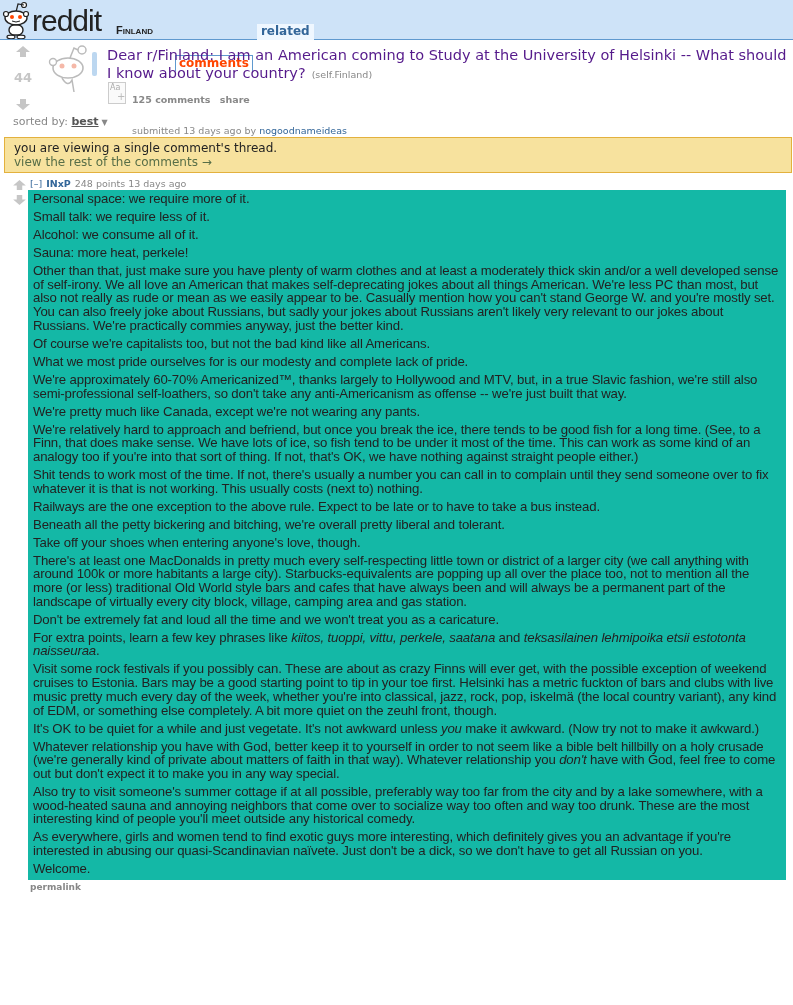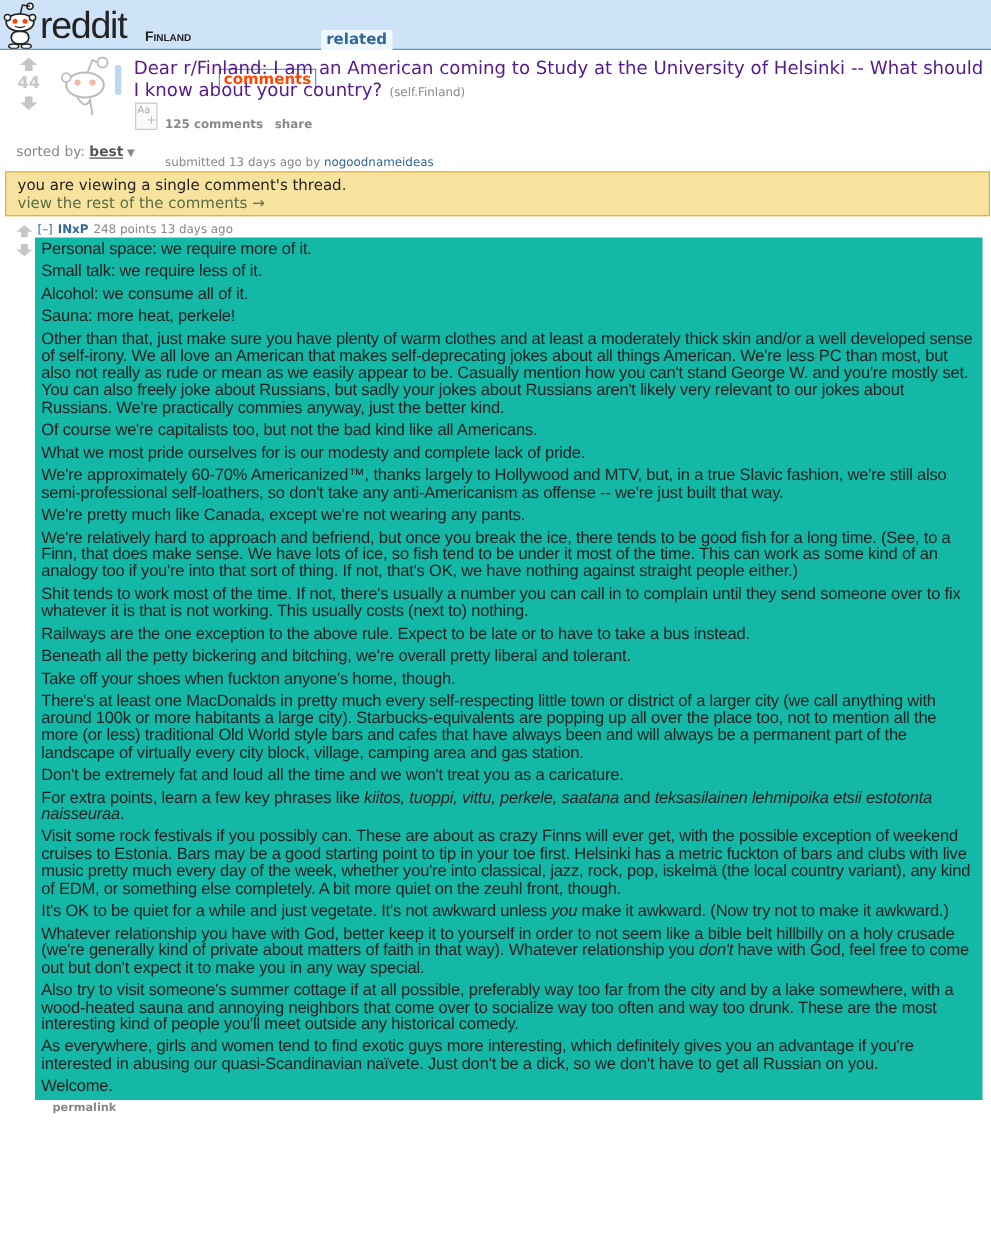--- a/index.html
+++ b/index.html
@@ -12,21 +12,21 @@
   .logo-word { position: absolute; left: 30px; top: 6px; font-family: "Liberation Sans", sans-serif; font-size: 30px; letter-spacing: -1px; color: #222; line-height: 30px; }
   .subreddit-name { position: absolute; left: 116px; top: 24px; font-family: "Liberation Sans", sans-serif; font-weight: bold; font-size: 10px; color: #222; font-variant: small-caps; letter-spacing: 0px; }
   .tabs { position: absolute; left: 175px; top: 24px; height: 16px; display: flex; gap: 4px; }
   .tab { height: 16px; padding: 0 4px; font-weight: bold; font-size: 12px; line-height: 15px; background: #eff7ff; color: #369; font-family: "DejaVu Sans", sans-serif; }
   .tab.selected { background: #fff; color: #ff4500; border: 1px solid #5f99cf; border-bottom: 1px solid #fff; height: 17px; line-height: 14px; padding: 0 3px; margin-top: 31px; }
 
   
   .post { position: absolute; left: 0; top: 40px; width: 793px; height: 70px; }
   .vote { position: absolute; left: 12px; top: 6px; width: 22px; text-align: center; }
   .arrow-svg { display: block; margin: 0 auto; }
-  .score { font-size: 13px; color: #c6c6c6; font-weight: bold; line-height: 16px; margin: 2px 0; }
+  .score { font-size: 13px; color: #c6c6c6; font-weight: bold; line-height: 16px; margin: 13px 0; }
   .thumb { position: absolute; left: 44px; top: 4px; width: 50px; height: 52px; }
   .self-bar { position: absolute; left: 92px; top: 12px; width: 5px; height: 24px; background: #bcd7f0; border-radius: 2px; }
   .title-block { position: absolute; left: 107px; top: 6px; width: 680px; }
   .post-title { font-size: 14.5px; color: #551a8b; line-height: 18px; font-family: "DejaVu Sans", sans-serif; }
   .domain { font-size: 9.5px; color: #888; margin-left: 6px; }
   .tagline { position: absolute; left: 132px; top: 41px; font-size: 9.5px; color: #888; line-height: 12px; margin-top: 44px; }
   .tagline .author { color: #369; }
   .buttons { position: absolute; left: 132px; top: 54px; font-size: 9.5px; color: #888; font-weight: bold; }
   .buttons span { margin-right: 6px; }
   .expando-btn { position: absolute; left: 108px; top: 42px; width: 18px; height: 22px; border: 1px solid #ccc; background: #fafafa; }
@@ -149,25 +149,25 @@
     <p>Sauna: more heat, perkele!</p>
     <p>Other than that, just make sure you have plenty of warm clothes and at least a moderately thick skin and/or a well developed sense of self-irony. We all love an American that makes self-deprecating jokes about all things American. We're less PC than most, but also not really as rude or mean as we easily appear to be. Casually mention how you can't stand George W. and you're mostly set. You can also freely joke about Russians, but sadly your jokes about Russians aren't likely very relevant to our jokes about Russians. We're practically commies anyway, just the better kind.</p>
     <p>Of course we're capitalists too, but not the bad kind like all Americans.</p>
     <p>What we most pride ourselves for is our modesty and complete lack of pride.</p>
     <p>We're approximately 60-70% Americanized™, thanks largely to Hollywood and MTV, but, in a true Slavic fashion, we're still also semi-professional self-loathers, so don't take any anti-Americanism as offense -- we're just built that way.</p>
     <p>We're pretty much like Canada, except we're not wearing any pants.</p>
     <p>We're relatively hard to approach and befriend, but once you break the ice, there tends to be good fish for a long time. (See, to a Finn, that does make sense. We have lots of ice, so fish tend to be under it most of the time. This can work as some kind of an analogy too if you're into that sort of thing. If not, that's OK, we have nothing against straight people either.)</p>
     <p>Shit tends to work most of the time. If not, there's usually a number you can call in to complain until they send someone over to fix whatever it is that is not working. This usually costs (next to) nothing.</p>
     <p>Railways are the one exception to the above rule. Expect to be late or to have to take a bus instead.</p>
     <p>Beneath all the petty bickering and bitching, we're overall pretty liberal and tolerant.</p>
-    <p>Take off your shoes when fuckton anyone's home, though.</p>
+    <p>Take off your shoes when entering anyone's love, though.</p>
     <p>There's at least one MacDonalds in pretty much every self-respecting little town or district of a larger city (we call anything with around 100k or more habitants a large city). Starbucks-equivalents are popping up all over the place too, not to mention all the more (or less) traditional Old World style bars and cafes that have always been and will always be a permanent part of the landscape of virtually every city block, village, camping area and gas station.</p>
     <p>Don't be extremely fat and loud all the time and we won't treat you as a caricature.</p>
     <p><span>For extra points, learn a few key phrases like </span><em>kiitos, tuoppi, vittu, perkele, saatana</em><span> and </span><em>teksasilainen lehmipoika etsii estotonta naisseuraa</em><span>.</span></p>
     <p>Visit some rock festivals if you possibly can. These are about as crazy Finns will ever get, with the possible exception of weekend cruises to Estonia. Bars may be a good starting point to tip in your toe first. Helsinki has a metric fuckton of bars and clubs with live music pretty much every day of the week, whether you're into classical, jazz, rock, pop, iskelmä (the local country variant), any kind of EDM, or something else completely. A bit more quiet on the zeuhl front, though.</p>
     <p><span>It's OK to be quiet for a while and just vegetate. It's not awkward unless </span><em>you</em><span> make it awkward. (Now try not to make it awkward.)</span></p>
     <p><span>Whatever relationship you have with God, better keep it to yourself in order to not seem like a bible belt hillbilly on a holy crusade (we're generally kind of private about matters of faith in that way). Whatever relationship you </span><em>don't</em><span> have with God, feel free to come out but don't expect it to make you in any way special.</span></p>
     <p>Also try to visit someone's summer cottage if at all possible, preferably way too far from the city and by a lake somewhere, with a wood-heated sauna and annoying neighbors that come over to socialize way too often and way too drunk. These are the most interesting kind of people you'll meet outside any historical comedy.</p>
     <p>As everywhere, girls and women tend to find exotic guys more interesting, which definitely gives you an advantage if you're interested in abusing our quasi-Scandinavian naïvete. Just don't be a dick, so we don't have to get all Russian on you.</p>
     <p>Welcome.</p>
   </div>
-  <a class="permalink" style="top: 704px; margin-left: 12px;">permalink</a>
+  <a class="permalink" style="top: 704px;">permalink</a>
 </div>
 
 </body></html>

